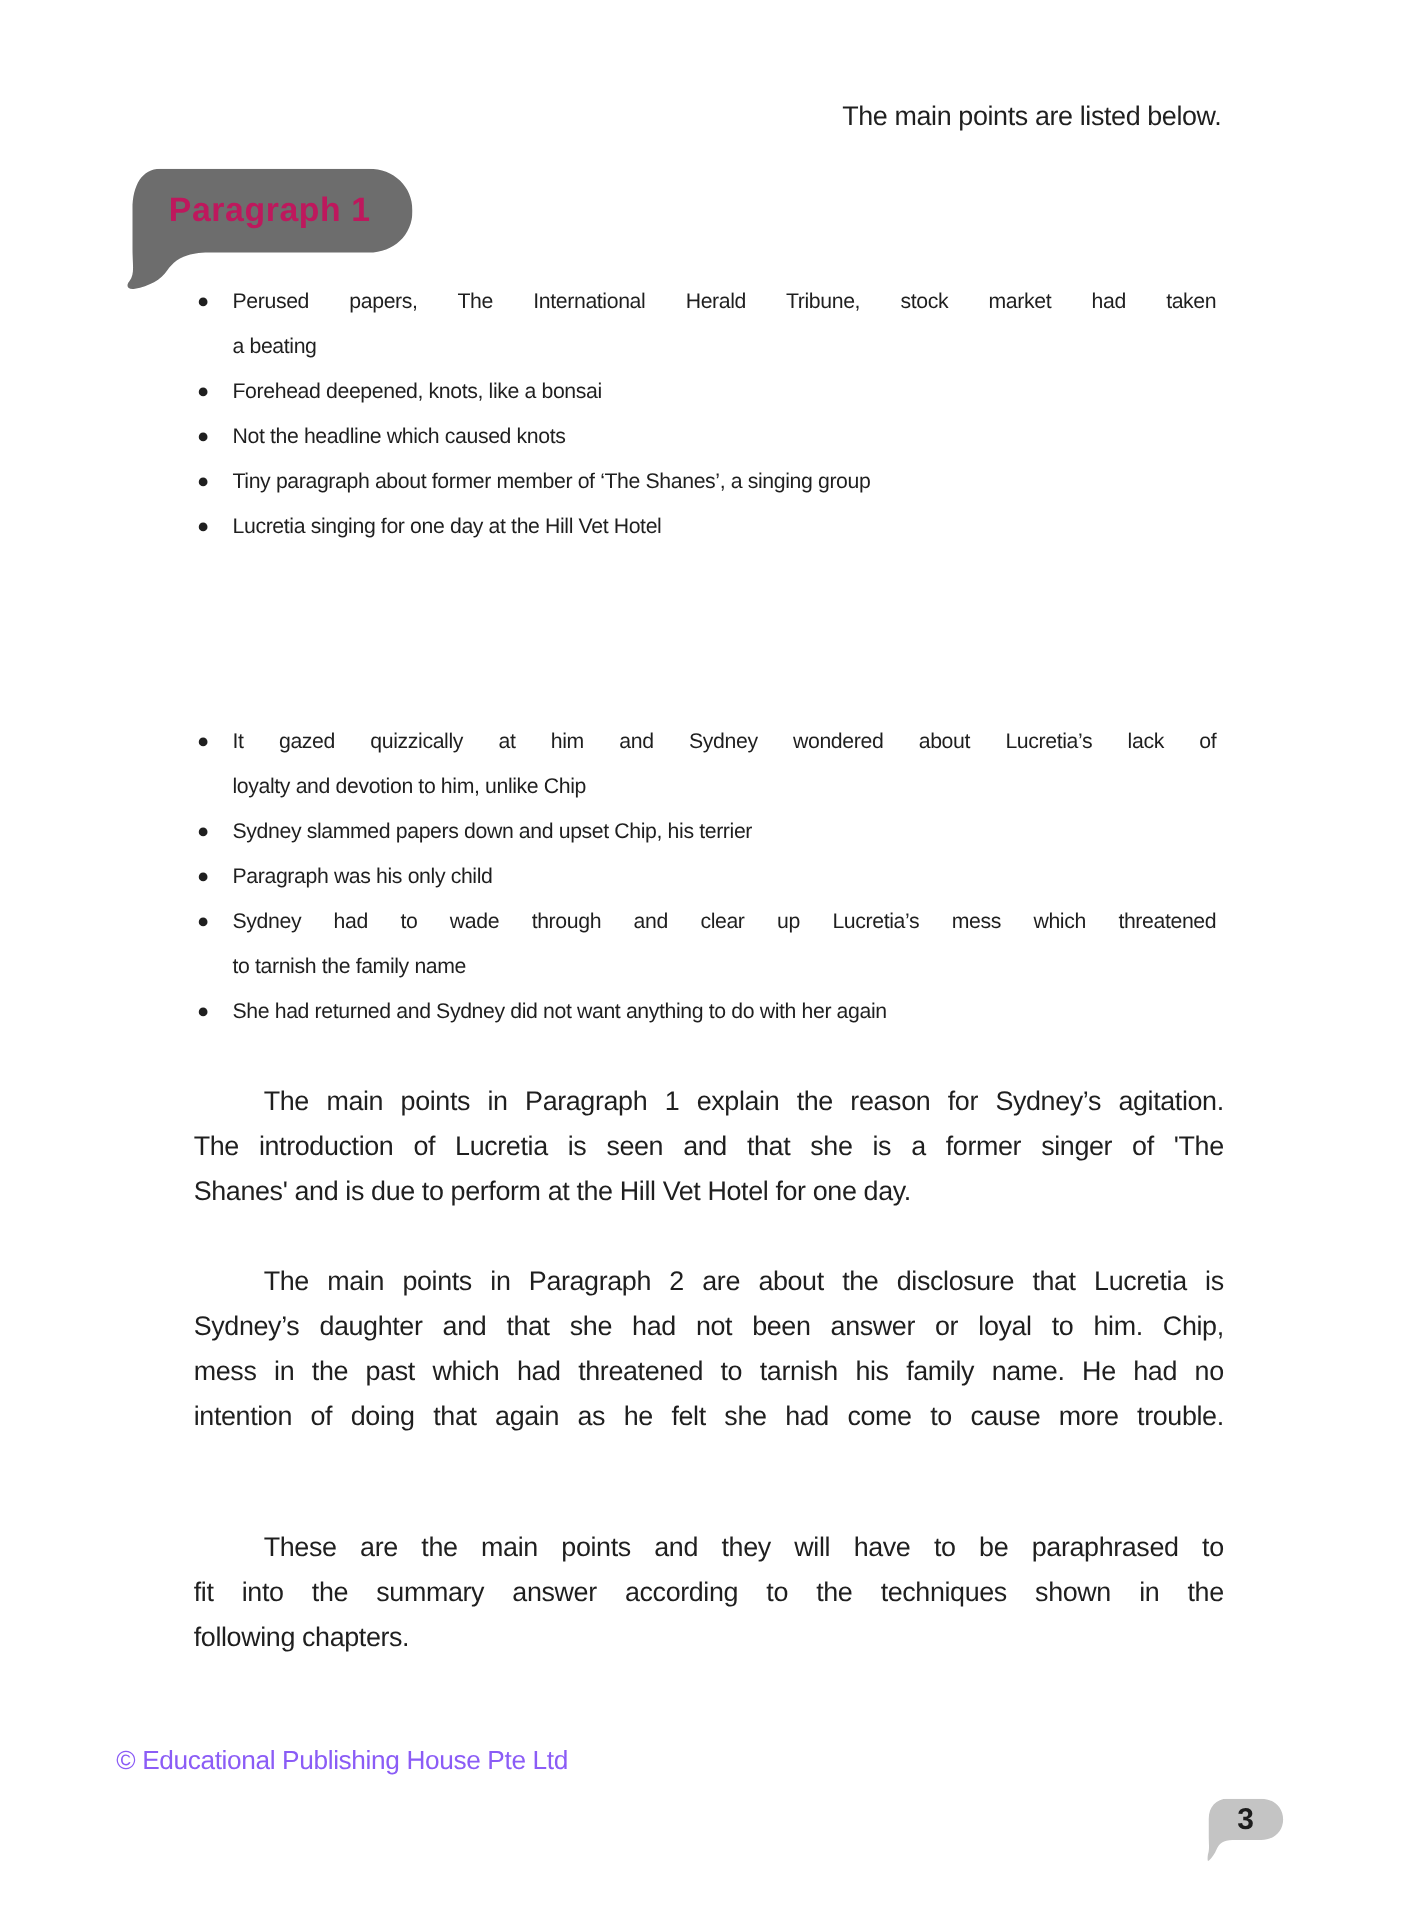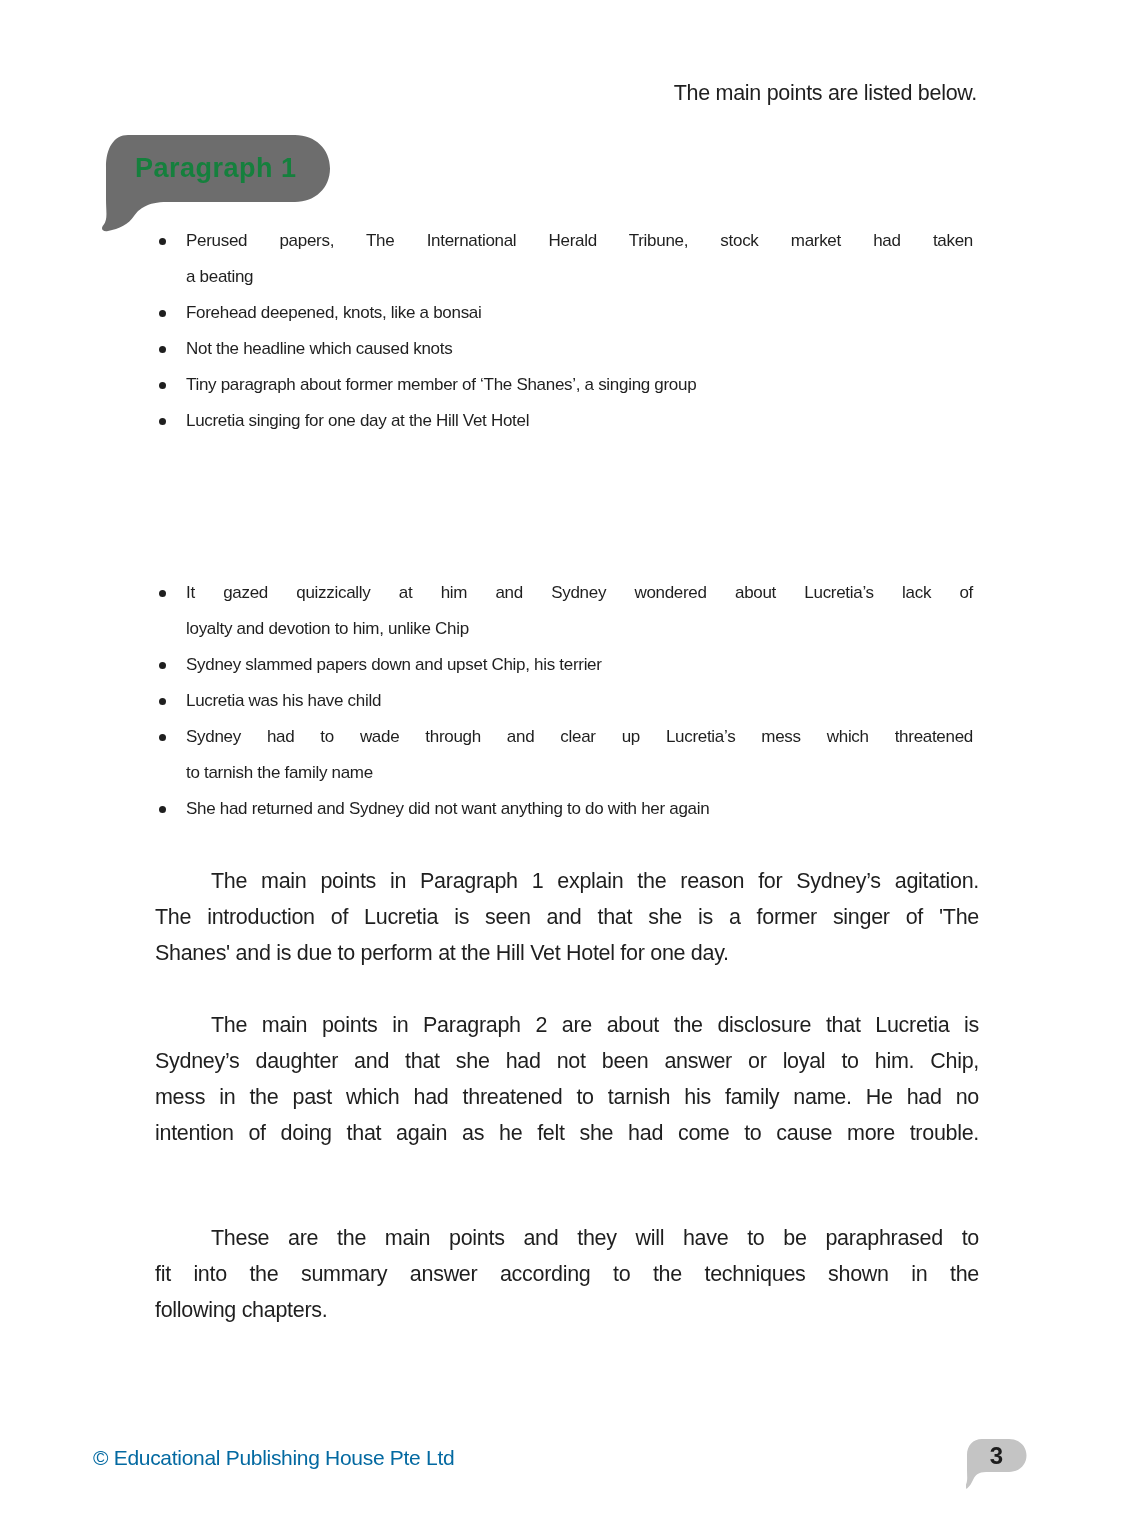--- a/index.html
+++ b/index.html
@@ -29,21 +29,21 @@
   }
   .bubble svg { position: absolute; left: 0; top: 0; }
   .bubble .bubble-label {
     position: absolute;
     left: 0; top: 0;
     width: 235px; height: 67px;
     display: flex;
     align-items: center;
     padding-left: 40px;
     box-sizing: border-box;
-    color: #15803d;
+    color: #be185d;
     font-size: 27px;
     font-weight: bold;
     letter-spacing: 0.5px;
   }
   .bubble-1 { left: 95px; top: 135px; }
   .bubble-2 { left: 95px; top: 489px; }
   ul.points {
     position: absolute;
     left: 155px;
     margin: 0; padding: 0;
@@ -72,25 +72,25 @@
     width: 824px;
     font-size: 21.5px;
     letter-spacing: -0.3px;
   }
   .para-a { top: 863px; }
   .para-b { top: 1007px; }
   .para-c { top: 1220px; }
   .copyright {
     position: absolute;
     left: 93px;
-    top: 1445px;
+    top: 1396px;
     font-size: 21px;
     letter-spacing: -0.3px;
     line-height: 26px;
-    color: #0369a1;
+    color: #8b5cf6;
   }
   .page-bubble {
     position: absolute;
     left: 966px;
     top: 1439px;
     width: 62px;
     height: 50px;
   }
   .page-bubble svg { position: absolute; left: 0; top: 0; }
   .page-number {
@@ -141,21 +141,21 @@
 
   <ul class="points points-2">
     <li>
       <div class="ln jl">It gazed quizzically at him and Sydney wondered about Lucretia’s lack of</div>
       <div class="ln">loyalty and devotion to him, unlike Chip</div>
     </li>
     <li>
       <div class="ln">Sydney slammed papers down and upset Chip, his terrier</div>
     </li>
     <li>
-      <div class="ln">Lucretia was his have child</div>
+      <div class="ln">Paragraph was his only child</div>
     </li>
     <li>
       <div class="ln jl">Sydney had to wade through and clear up Lucretia’s mess which threatened</div>
       <div class="ln">to tarnish the family name</div>
     </li>
     <li>
       <div class="ln">She had returned and Sydney did not want anything to do with her again</div>
     </li>
   </ul>
 

